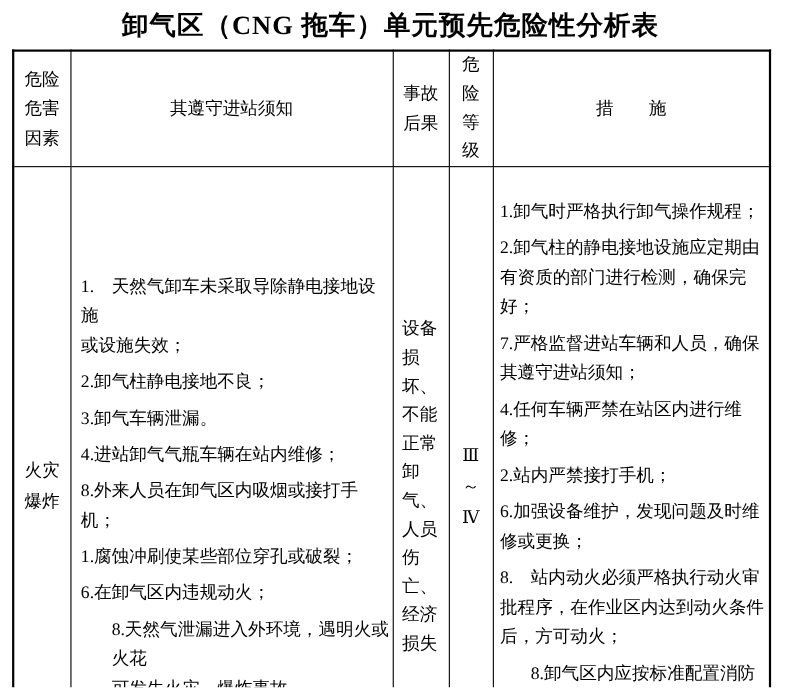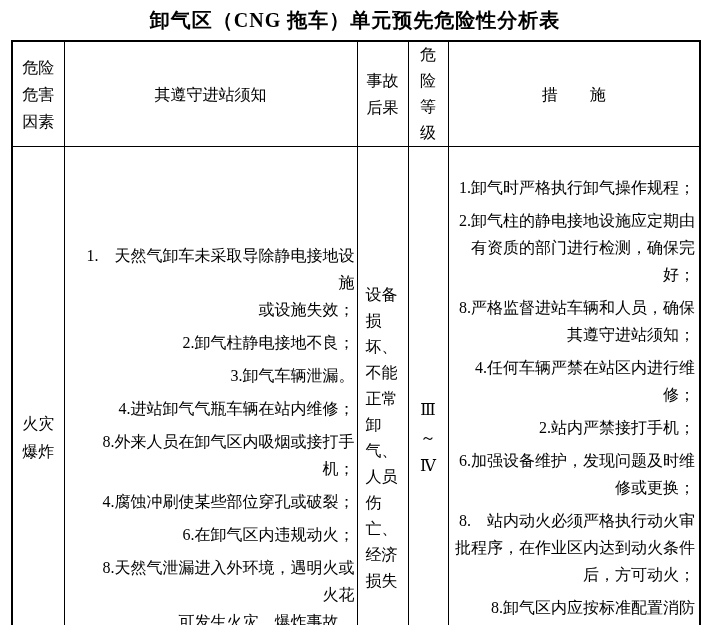--- a/index.html
+++ b/index.html
@@ -13,21 +13,21 @@
     position: relative;
     width: 717px;
     height: 625px;
     background: #ffffff;
     overflow: hidden;
   }
   .doc-title {
     margin: 7px 11px 0 11px;
     width: 688px;
     text-align: center;
-    font-size: 20px;
+    font-size: 24px;
     font-weight: bold;
     letter-spacing: 1px;
     white-space: pre-line;
   }
   table.pha-table {
     border-collapse: collapse;
     table-layout: fixed;
     margin: 6px 0 0 11px;
     width: 688px;
     border: 2px solid #000000;
@@ -76,21 +76,20 @@
     line-height: 28px;
   }
   td.cell-measures {
     text-align: left;
     padding: 0 4px 0 6px;
     line-height: 27px;
   }
   .cell-list p {
     margin: 0 0 6px 0;
     white-space: pre-line;
-    text-align: right;
   }
   .cell-list p:last-child { margin-bottom: 0; margin-left: 28px; }
 </style>
 </head>
 <body>
 
 <div class="page">
 
   <div class="doc-title">卸气区（CNG 拖车）单元预先危险性分析表</div>
 
@@ -114,41 +113,41 @@
 险
 等
 级</th>
         <th>措　　施</th>
       </tr>
       <tr class="body-row">
         <td class="cell-hazard">火灾
 爆炸</td>
         <td class="cell-causes">
           <div class="cell-list"><p>1.　天然气卸车未采取导除静电接地设施
-或设施失效；</p><p>2.卸气柱静电接地不良；</p><p>3.卸气车辆泄漏。</p><p>4.进站卸气气瓶车辆在站内维修；</p><p>8.外来人员在卸气区内吸烟或接打手机；</p><p>4.腐蚀冲刷使某些部位穿孔或破裂；</p><p>6.在卸气区内违规动火；</p><p>8.天然气泄漏进入外环境，遇明火或火花
+或设施失效；</p><p>2.卸气柱静电接地不良；</p><p>3.卸气车辆泄漏。</p><p>4.进站卸气气瓶车辆在站内维修；</p><p>8.外来人员在卸气区内吸烟或接打手机；</p><p>1.腐蚀冲刷使某些部位穿孔或破裂；</p><p>6.在卸气区内违规动火；</p><p>8.天然气泄漏进入外环境，遇明火或火花
 可发生火灾、爆炸事故。</p></div>
         </td>
         <td class="cell-consequence">设备
 损
 坏、
 不能
 正常
 卸
 气、
 人员
 伤
 亡、
 经济
 损失</td>
         <td class="cell-level">Ⅲ
 ～
 Ⅳ</td>
         <td class="cell-measures">
           <div class="cell-list"><p>1.卸气时严格执行卸气操作规程；</p><p>2.卸气柱的静电接地设施应定期由
-有资质的部门进行检测，确保完好；</p><p>8.严格监督进站车辆和人员，确保
+有资质的部门进行检测，确保完好；</p><p>7.严格监督进站车辆和人员，确保
 其遵守进站须知；</p><p>4.任何车辆严禁在站区内进行维
 修；</p><p>2.站内严禁接打手机；</p><p>6.加强设备维护，发现问题及时维
 修或更换；</p><p>8.　站内动火必须严格执行动火审
 批程序，在作业区内达到动火条件
 后，方可动火；</p><p>8.卸气区内应按标准配置消防器
 材，确保消防器材处于有效期内。</p></div>
         </td>
       </tr>
     </tbody>
   </table>

